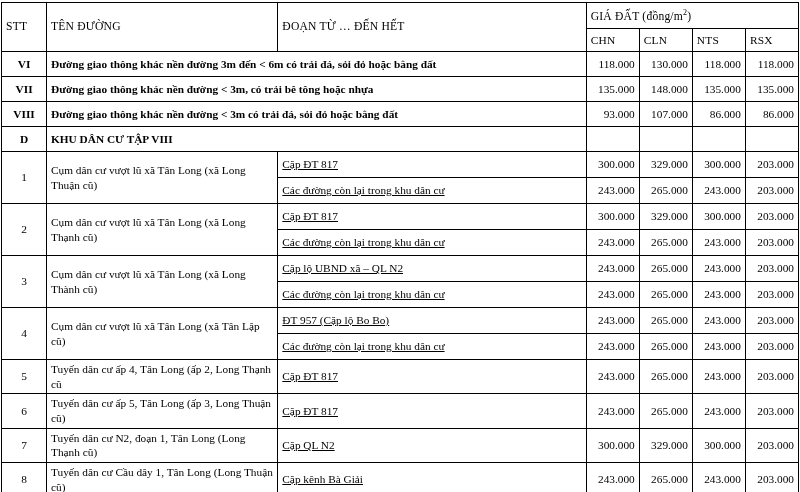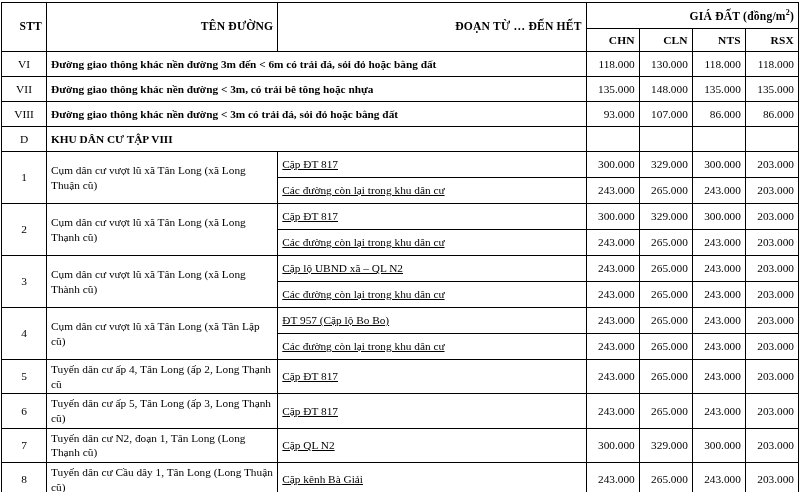--- a/index.html
+++ b/index.html
@@ -25,34 +25,34 @@
     vertical-align:middle;
     line-height:1.30;
   }
   
   .c-stt{width:45px;}
   .c-name{width:231px;}
   .c-seg{width:308px;}
   .c-num{width:53px;}
 
   th{
-    text-align:right;
-    font-weight:bold;
+    text-align:left;
+    font-weight:normal;
     font-size:11.6px;
     letter-spacing:.2px;
   }
   th.head-tall{height:44px;}
   th.sub{height:18px;font-size:11.4px;margin-left:36px;}
   th sup{font-size:8px;vertical-align:super;}
 
   td.stt{
     text-align:center;
     font-size:11.4px;
   }
-  td.stt.rom{font-weight:normal;}
+  td.stt.rom{font-weight:bold;}
   td.sec{font-weight:bold;}
   td.num{
     text-align:right;
     padding-right:6px;
     white-space:nowrap;
     font-size:11.3px;
   }
   td.desc{text-align:left;margin-top:26px;}
   td.seg{text-align:left;text-decoration:underline;}
   .r-main td{height:20px;}
@@ -188,21 +188,21 @@
           <td class="stt">5</td>
           <td class="desc">Tuyến dân cư ấp 4, Tân Long (ấp 2, Long Thạnh cũ</td>
           <td class="seg">Cặp ĐT 817</td>
           <td class="num">243.000</td>
           <td class="num">265.000</td>
           <td class="num">243.000</td>
           <td class="num">203.000</td>
         </tr>
         <tr class="r-tall">
           <td class="stt">6</td>
-          <td class="desc">Tuyến dân cư ấp 5, Tân Long (ấp 3, Long Thạnh cũ)</td>
+          <td class="desc">Tuyến dân cư ấp 5, Tân Long (ấp 3, Long Thuận cũ)</td>
           <td class="seg">Cặp ĐT 817</td>
           <td class="num">243.000</td>
           <td class="num">265.000</td>
           <td class="num">243.000</td>
           <td class="num">203.000</td>
         </tr>
         <tr class="r-tall">
           <td class="stt">7</td>
           <td class="desc">Tuyến dân cư N2, đoạn 1, Tân Long (Long Thạnh cũ)</td>
           <td class="seg">Cặp QL N2</td>

